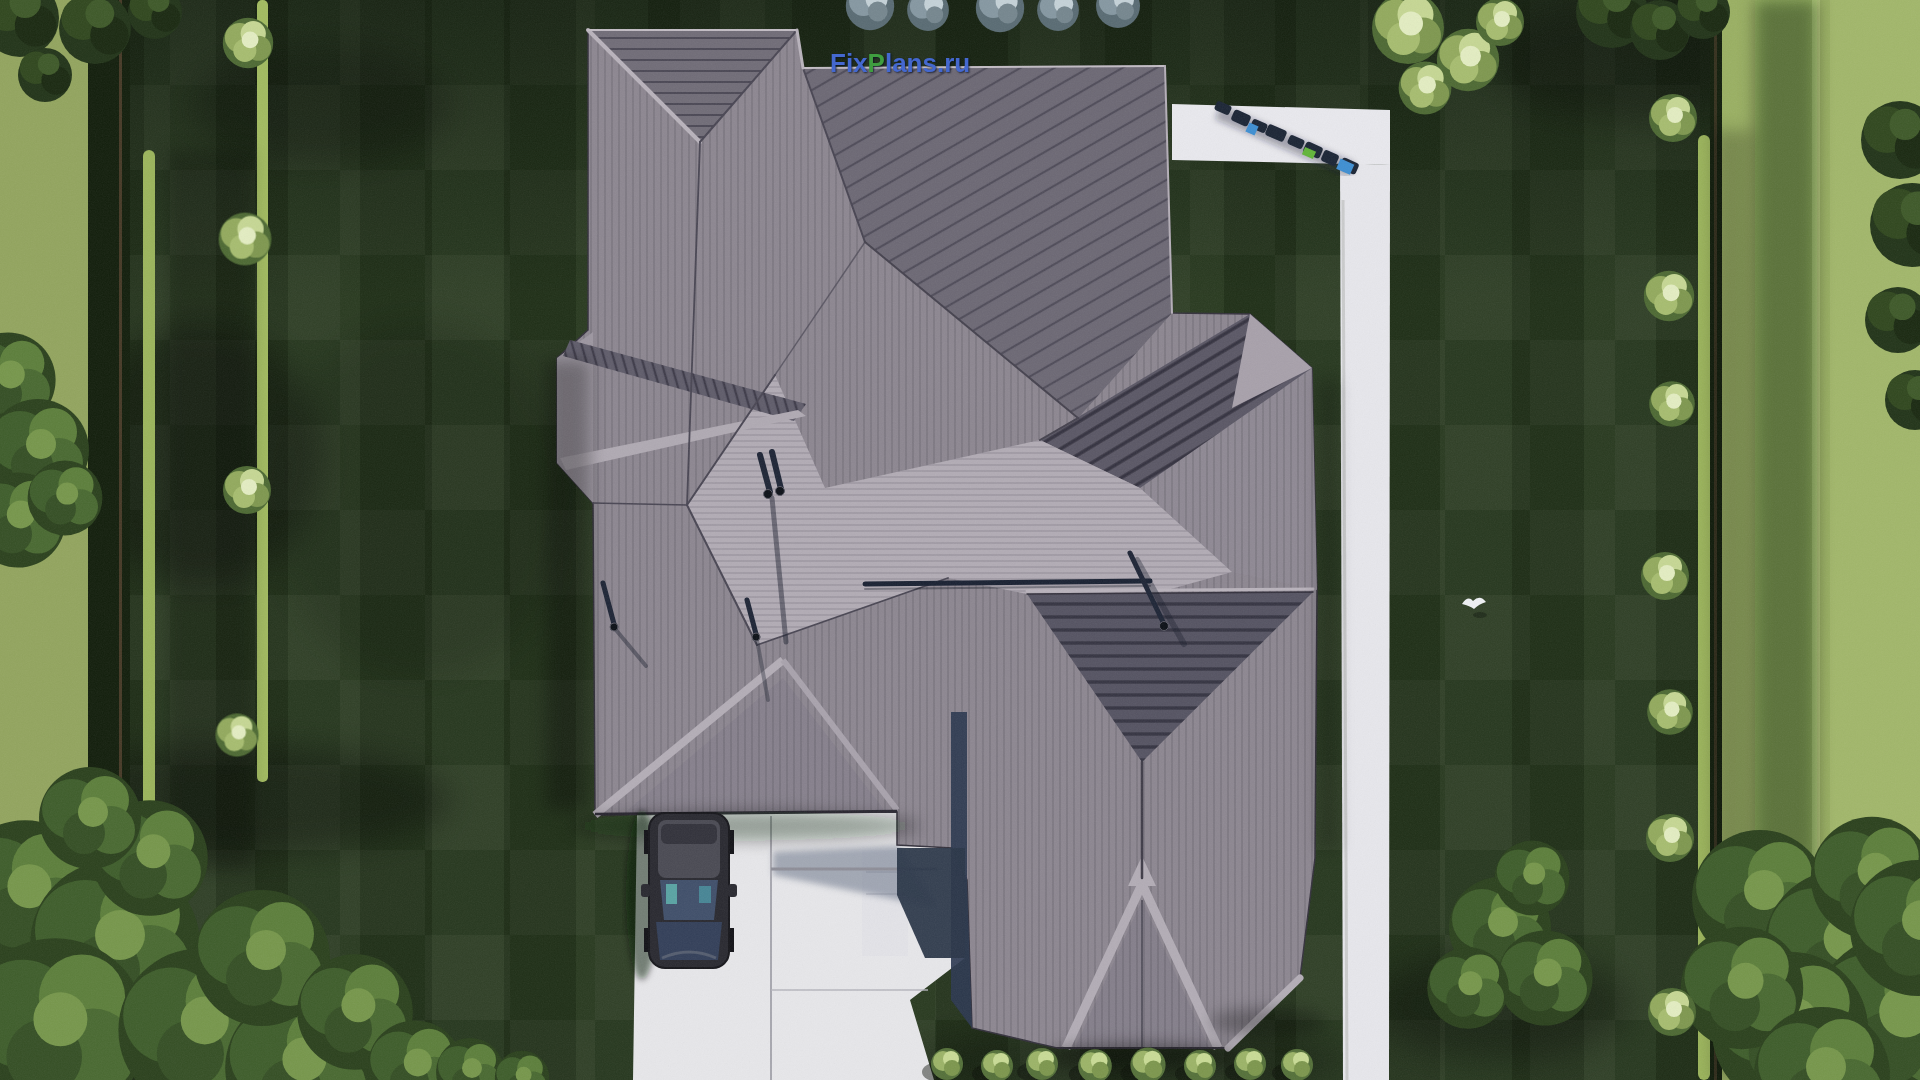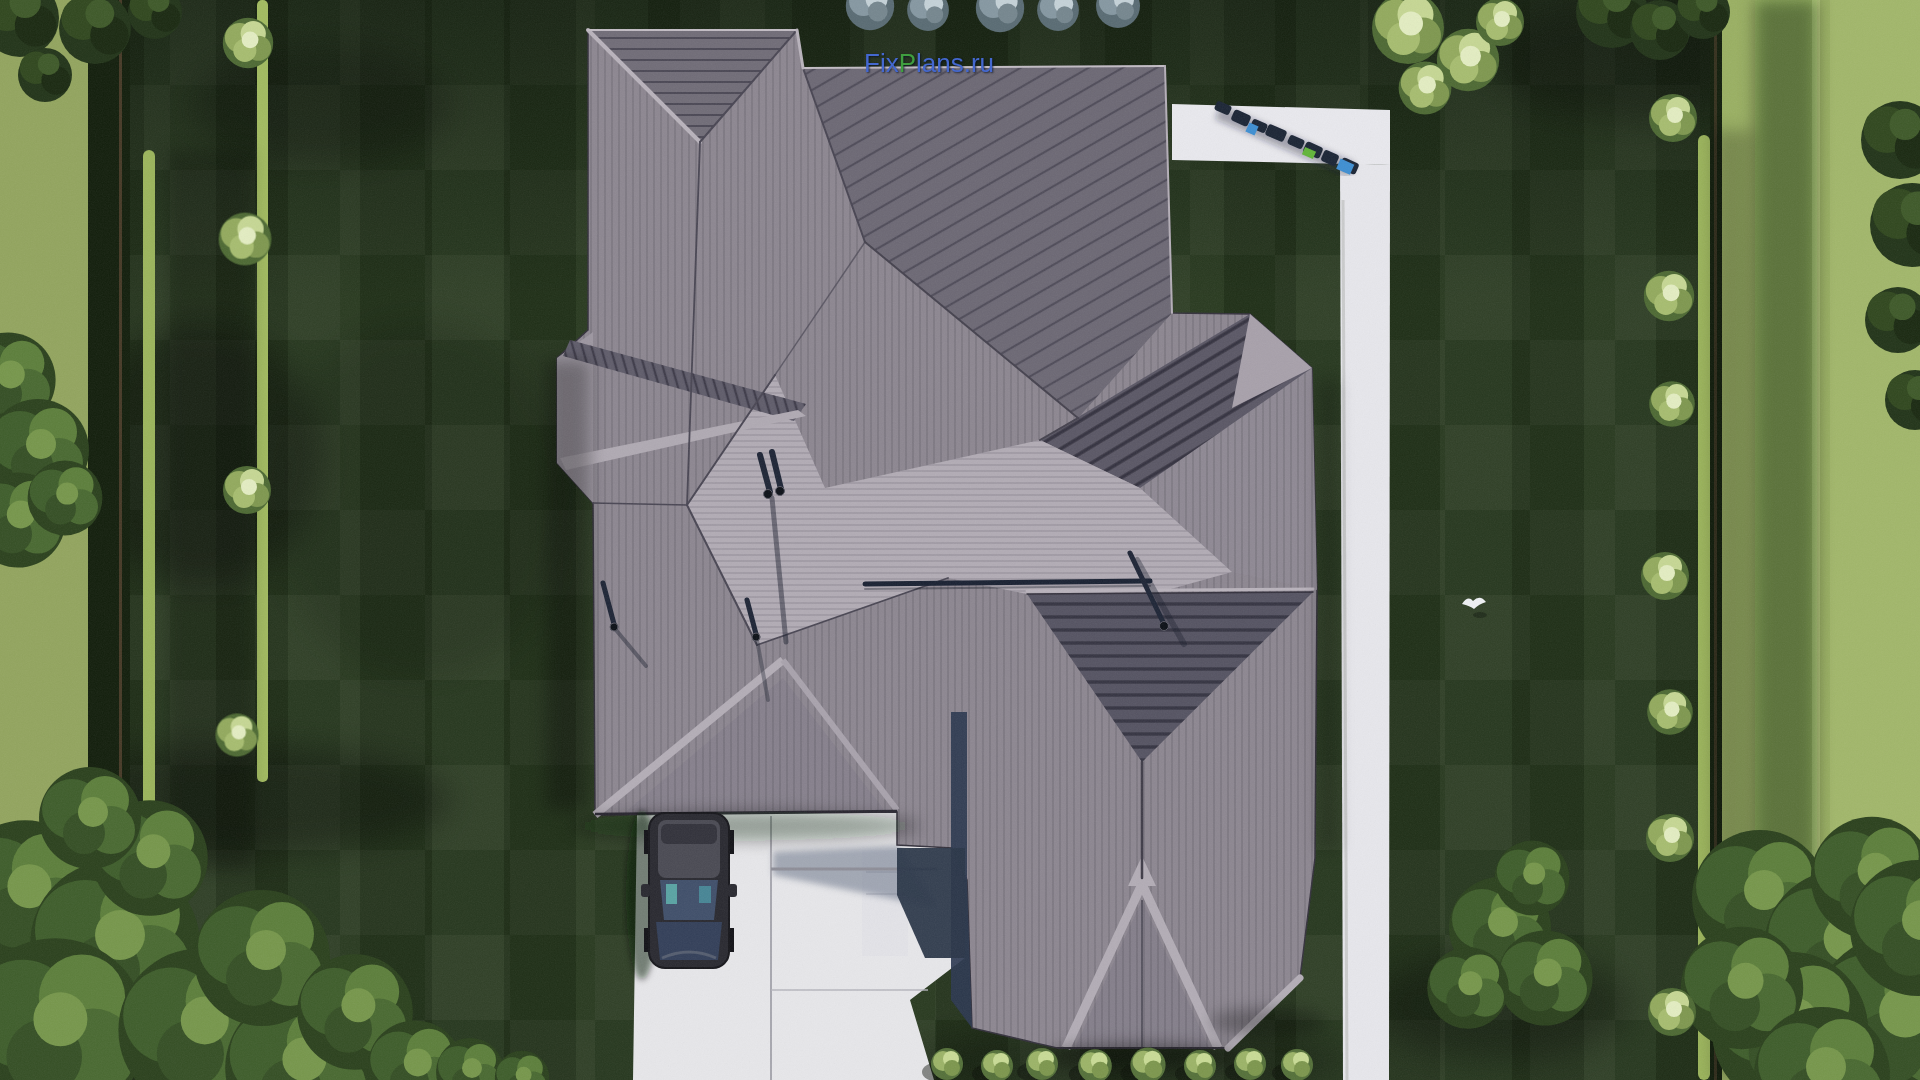--- a/index.html
+++ b/index.html
@@ -1,22 +1,22 @@
 <!DOCTYPE html>
 <html><head>
 <meta charset="utf-8">
 <style>
   html,body{margin:0;padding:0;background:#111;}
   .stage{position:relative;width:1920px;height:1080px;overflow:hidden;
          font-family:"Liberation Sans",sans-serif;}
   .stage svg{position:absolute;left:0;top:0;}
-  .watermark{position:absolute;left:830px;top:50px;font-weight:normal;
+  .watermark{position:absolute;left:830px;top:50px;font-weight:bold;
              font-size:26px;letter-spacing:0px;line-height:1;
              text-shadow:1px 1px 2px rgba(8,16,34,.75);
-             font-family:"Liberation Sans",sans-serif;user-select:none;margin-left:34px;}
+             font-family:"Liberation Sans",sans-serif;user-select:none;}
   .wm-blue{color:#4468cf;}
   .wm-green{color:#3f9e3f;}
 </style>
 </head>
 <body>
 
 <div class="stage">
 <svg width="1920" height="1080" viewBox="0 0 1920 1080">
 <defs>
   <pattern id="pv" width="7" height="12" patternUnits="userSpaceOnUse">

